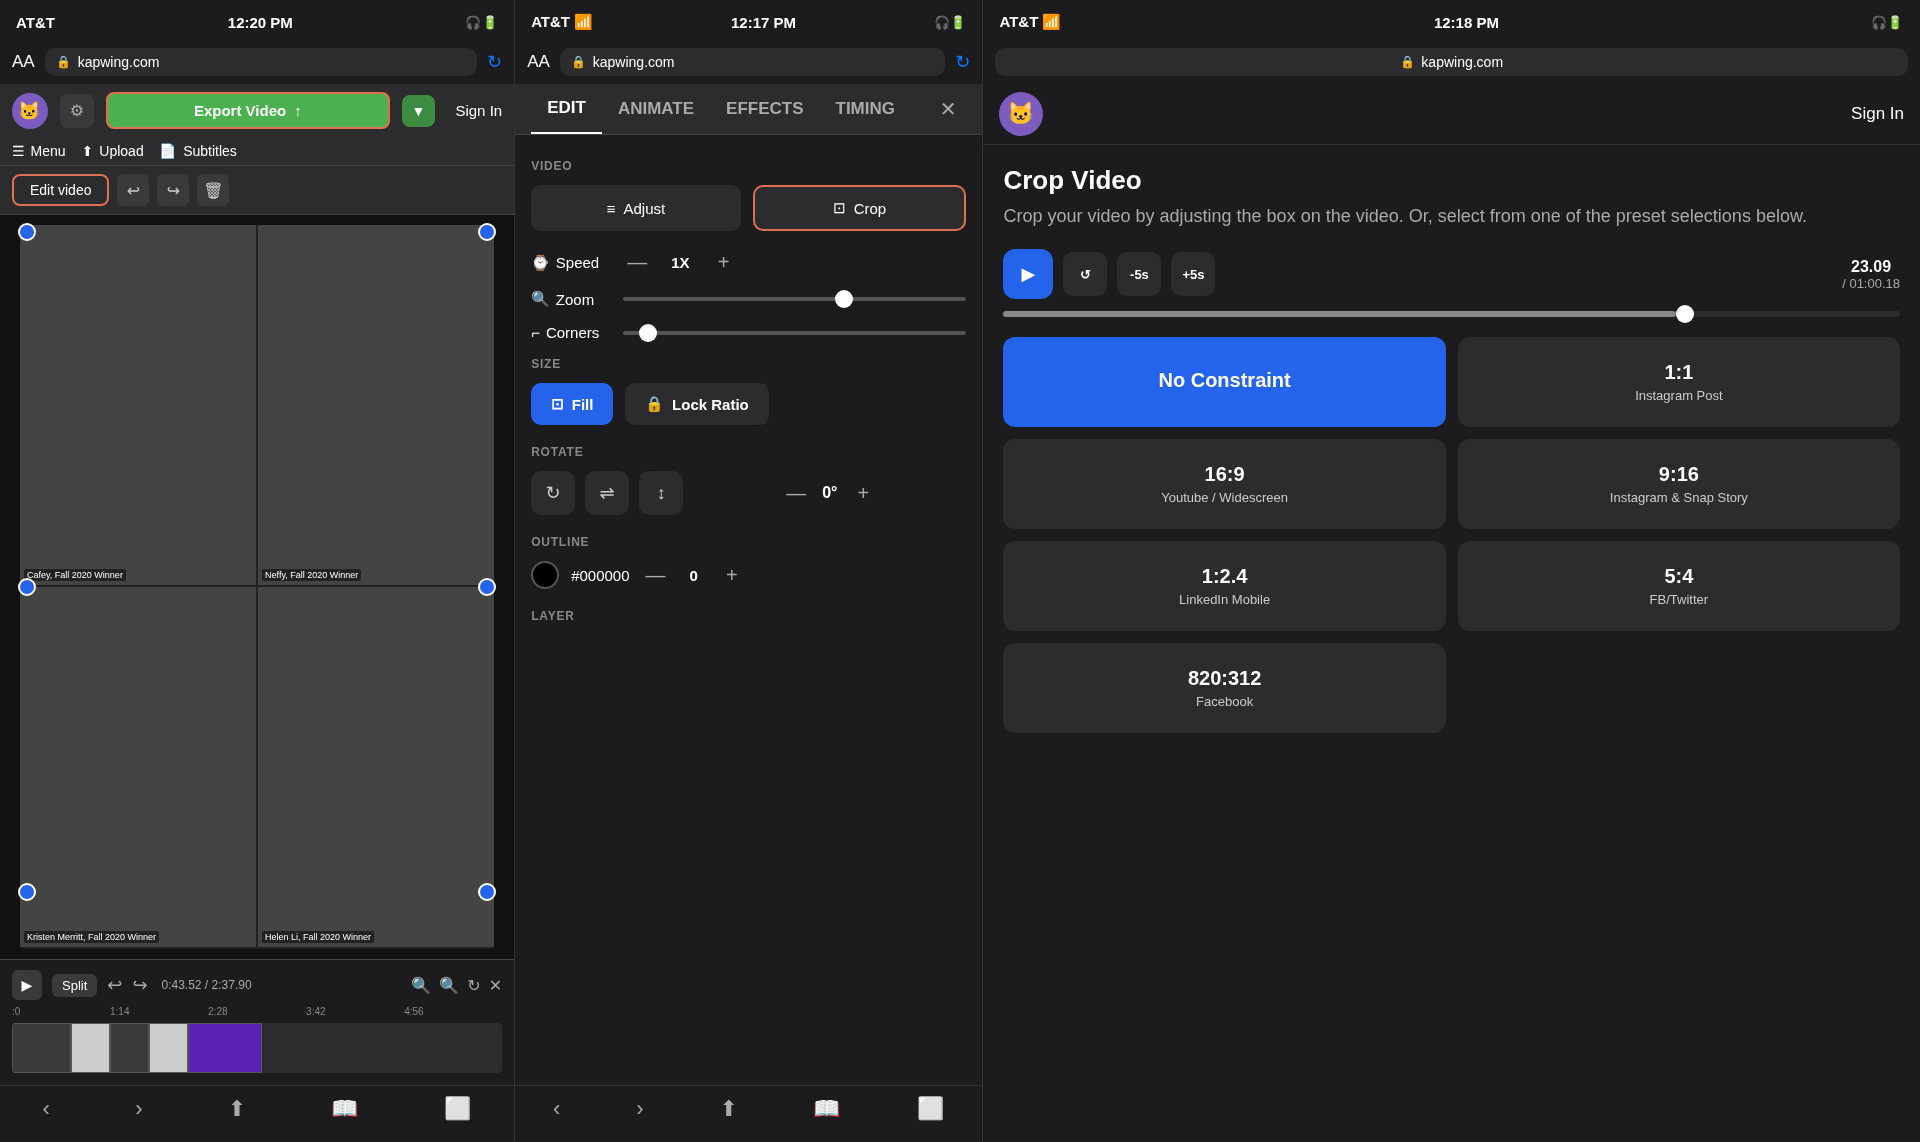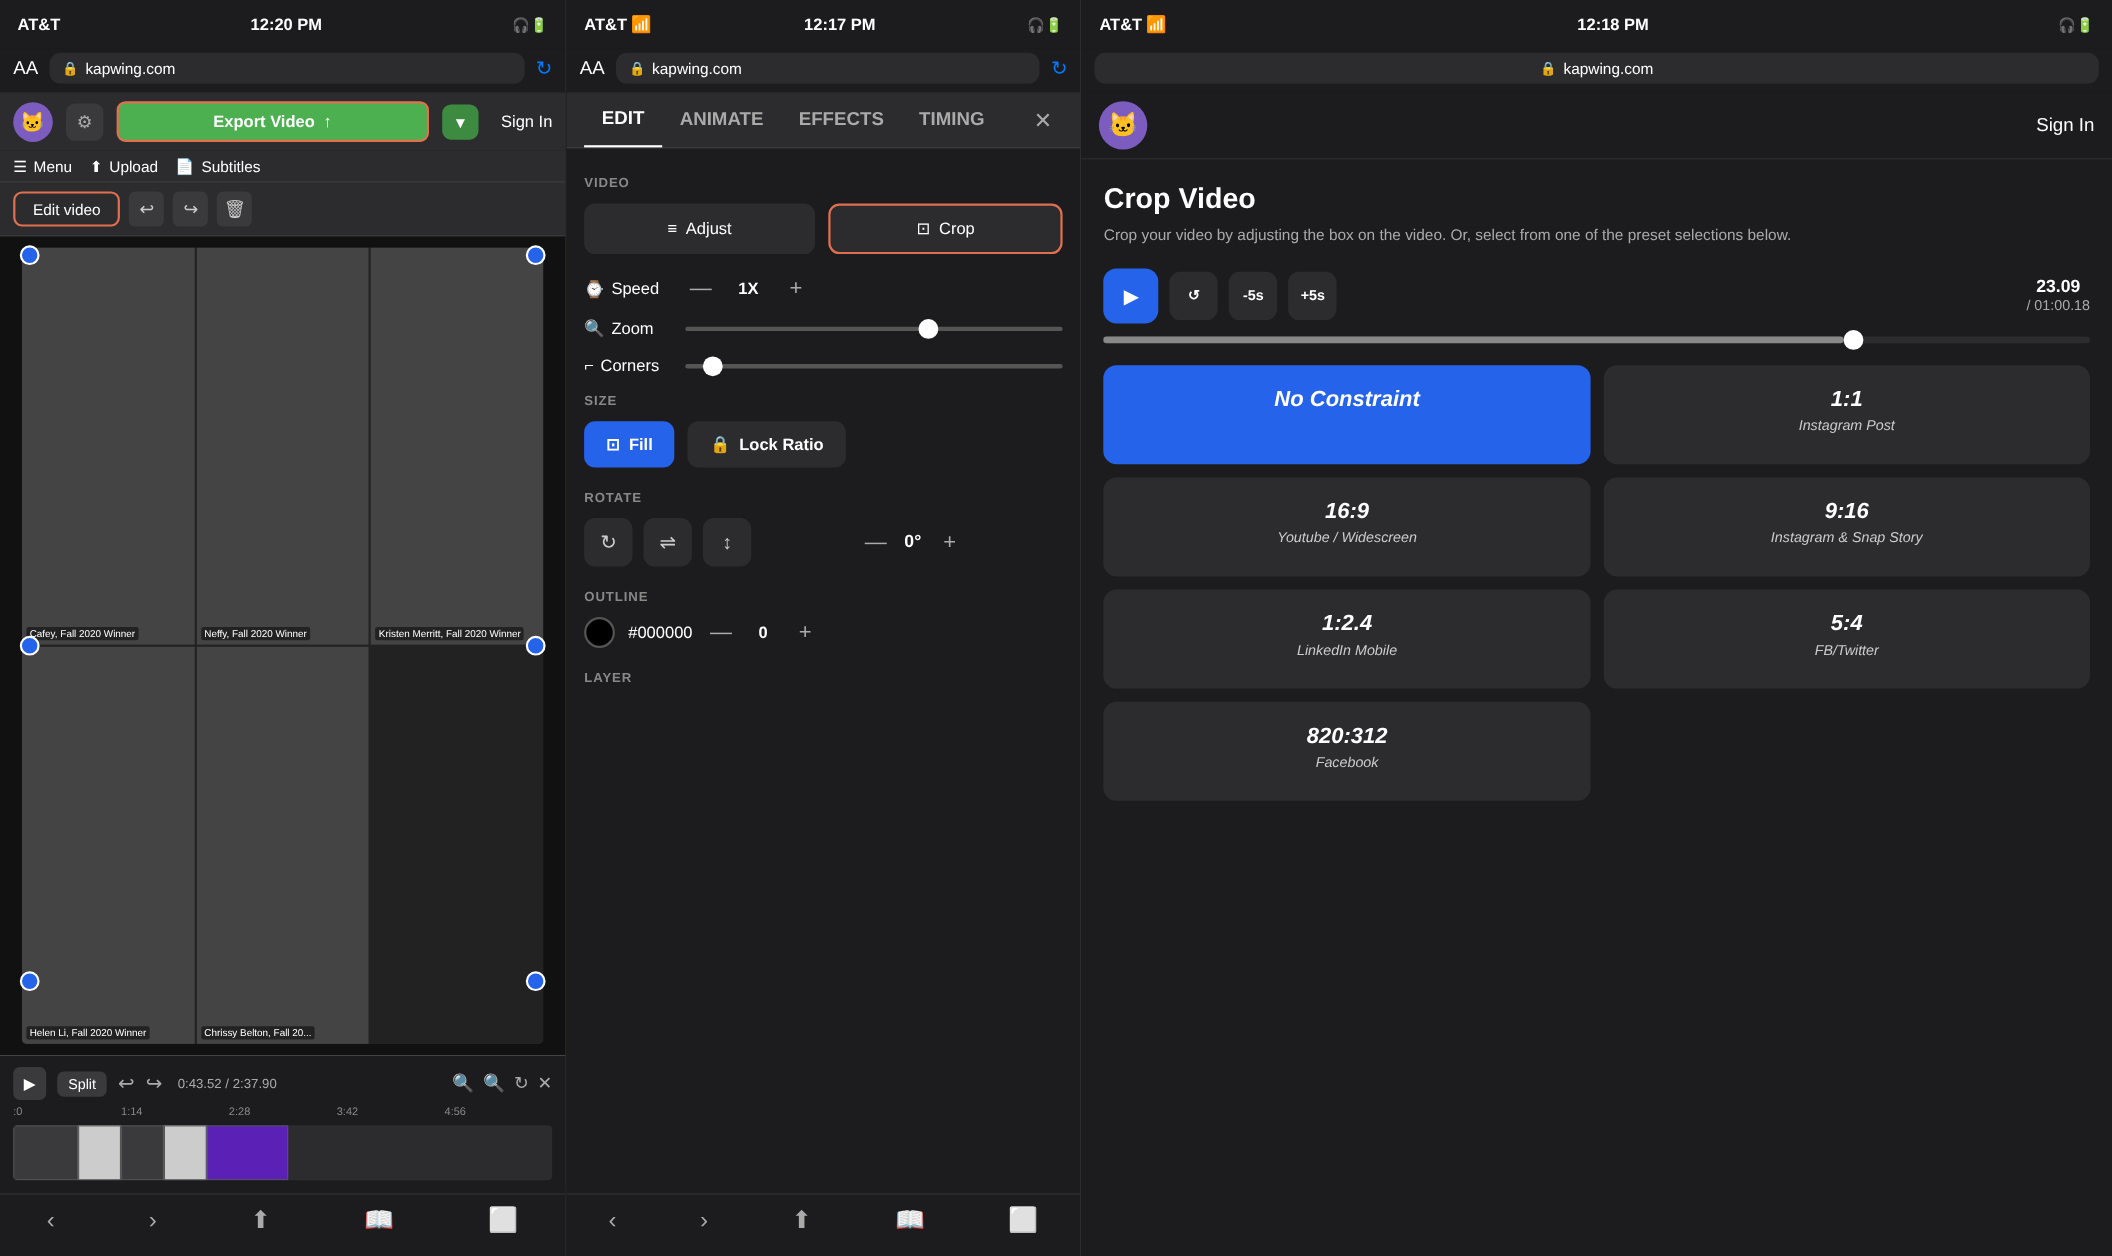--- a/index.html
+++ b/index.html
@@ -158,21 +158,21 @@
       flex: 1;
       position: relative;
       min-height: 250px;
     }
     .video-canvas .canvas-inner {
       position: absolute;
       top: 10px; left: 20px; right: 20px; bottom: 10px;
       background: #222;
       border-radius: 4px;
       display: grid;
-      grid-template-columns: repeat(3, 1fr);
+      grid-template-columns: repeat(2, 1fr);
       grid-template-rows: repeat(2, 1fr);
       gap: 2px;
       overflow: hidden;
     }
     .canvas-inner .thumb {
       background: #444;
       position: relative;
       overflow: hidden;
     }
     .canvas-inner .thumb .label {
@@ -397,21 +397,21 @@
     }
     .sign-in-text { margin-left: auto; color: #fff; font-size: 17px; font-weight: 500; }
 
     .crop-body {
       background: #1c1c1e;
       flex: 1;
       padding: 20px;
       overflow-y: auto;
     }
     .crop-title { color: #fff; font-size: 26px; font-weight: 700; margin-bottom: 8px; }
-    .crop-desc { color: #aaa; font-size: 14px; line-height: 1.4; margin-bottom: 20px; }
+    .crop-desc { color: #aaa; font-size: 18px; line-height: 1.4; margin-bottom: 20px; }
 
     
     .playback-row {
       display: flex; align-items: center; gap: 10px;
       margin-bottom: 12px;
     }
     .play-circle {
       width: 50px; height: 50px;
       background: #2563eb;
       border-radius: 12px;
@@ -455,23 +455,22 @@
       display: grid;
       grid-template-columns: 1fr 1fr;
       gap: 12px;
       margin-bottom: 16px;
     }
     .crop-preset {
       background: #2c2c2e;
       border-radius: 12px;
       padding: 20px 8px;
       display: flex; flex-direction: column;
-      align-items: center; justify-content: flex-start;
+      align-items: center; justify-content: center;
       min-height: 90px;
-      font-style: italic;
     }
     .crop-preset.active { background: #2563eb; }
     .preset-ratio { color: #fff; font-size: 20px; font-weight: 700; margin-bottom: 4px; }
     .preset-name { color: #ccc; font-size: 13px; text-align: center; }
 
     
     .t1 { background: linear-gradient(135deg, #8b4513 40%, #6b3410 60%); }
     .t2 { background: linear-gradient(135deg, #1a1a2e 30%, #333 70%); }
     .t3 { background: linear-gradient(135deg, #222 30%, #444 70%); }
     .t4 { background: linear-gradient(135deg, #1a1a1a 30%, #2a2a2a 70%); }

